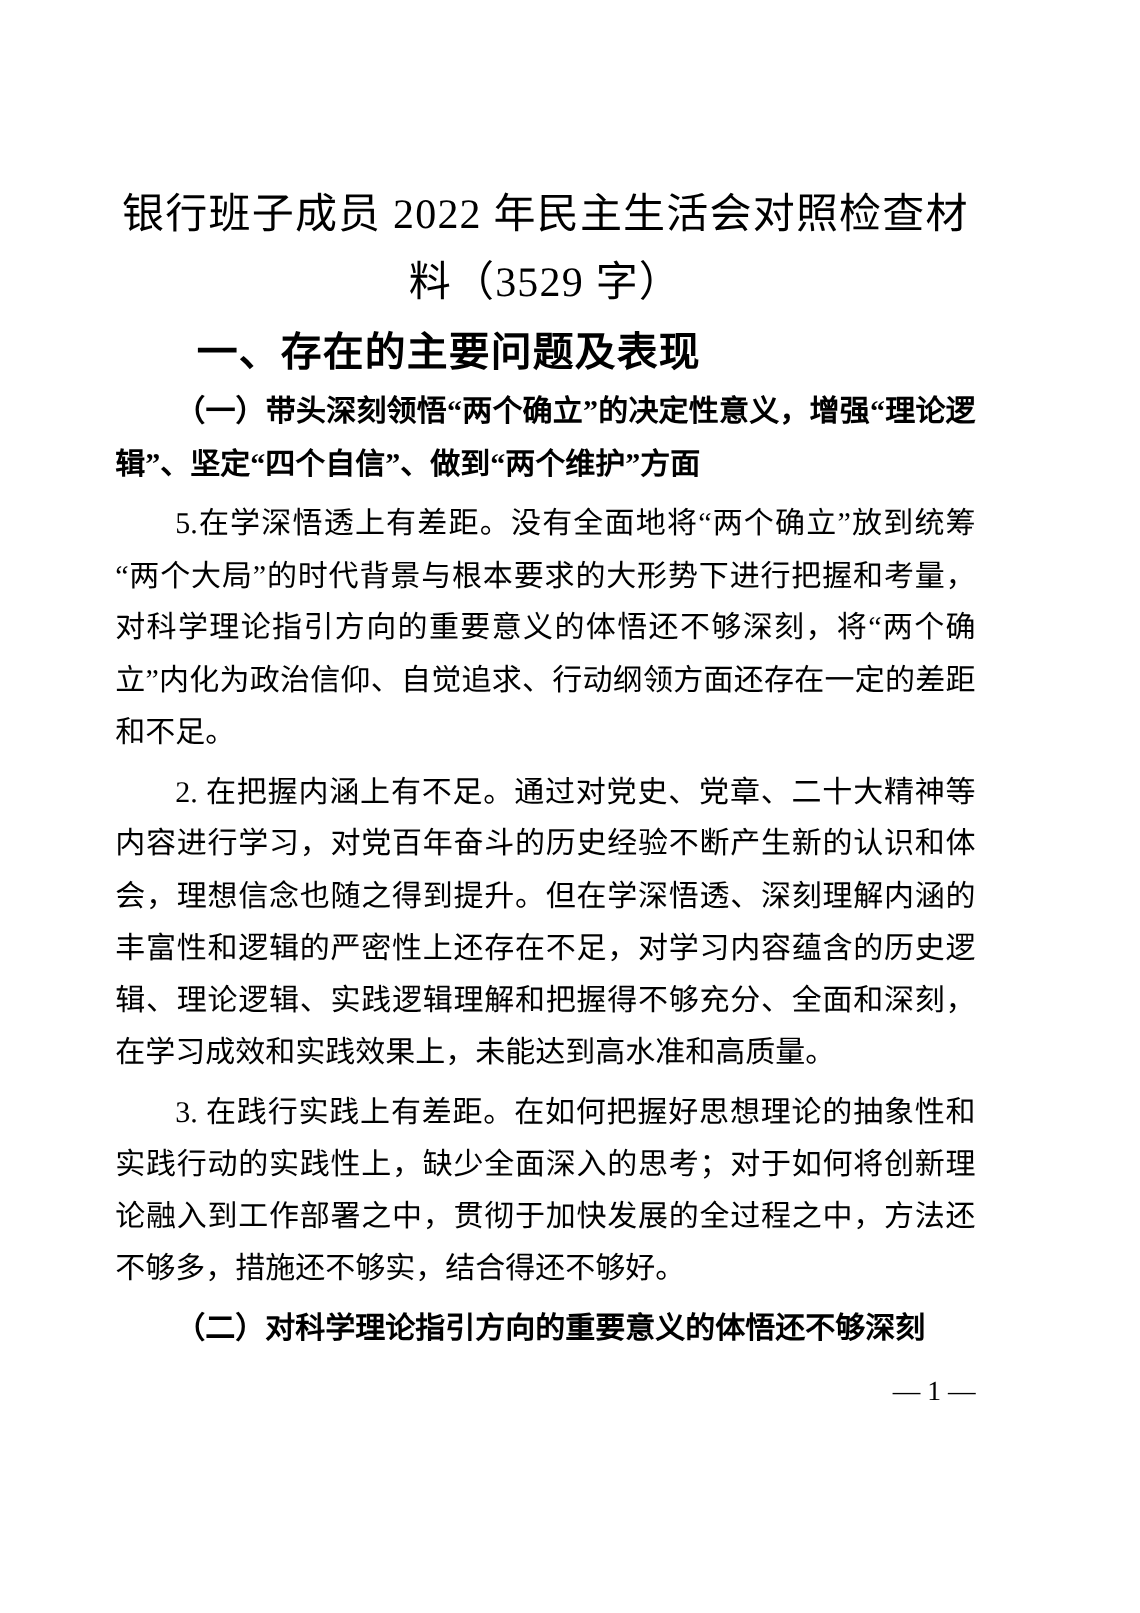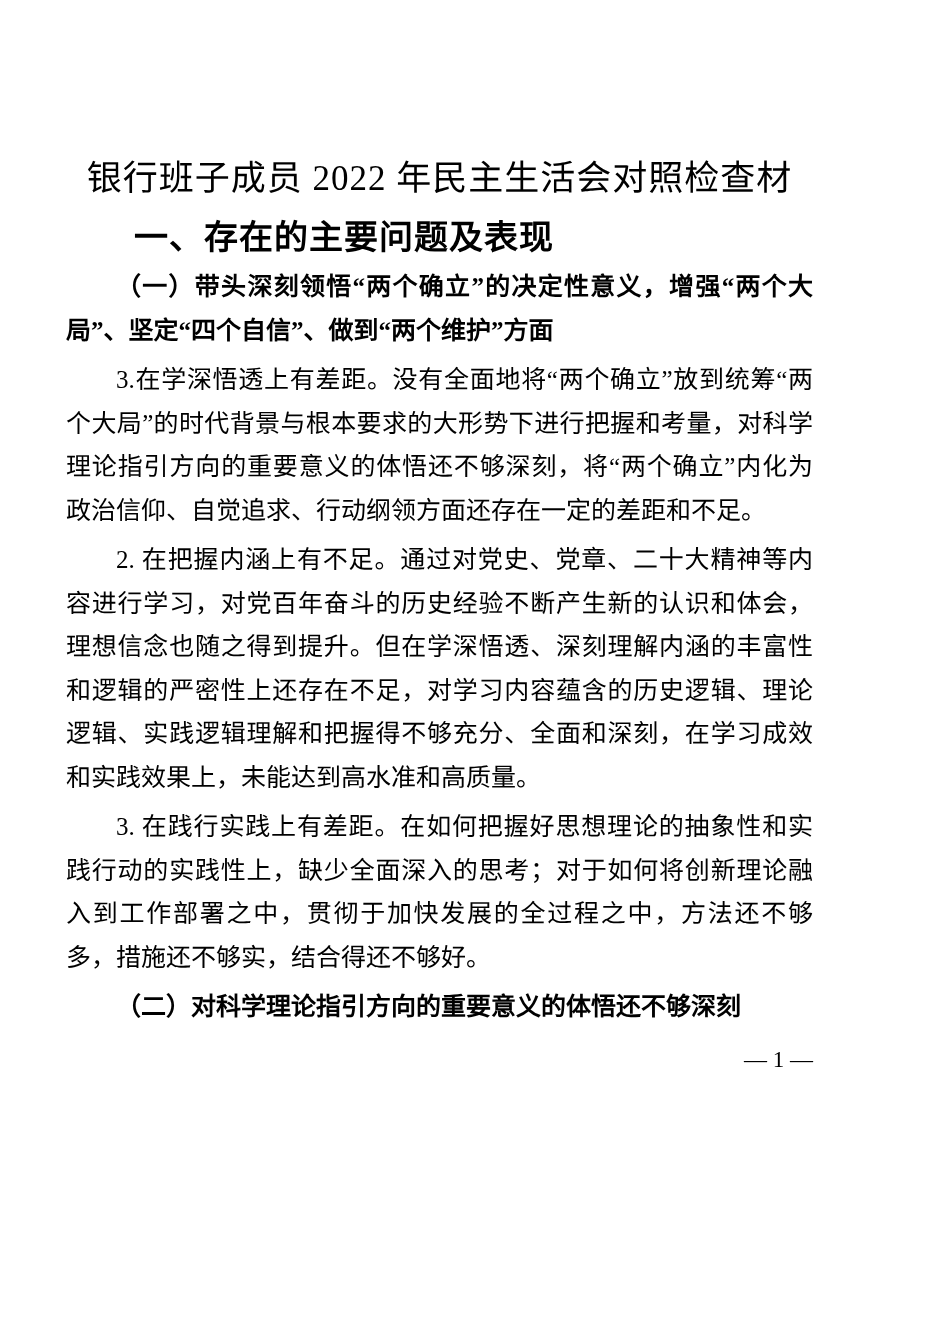--- a/index.html
+++ b/index.html
@@ -10,22 +10,21 @@
   .page {
     position: relative;
     width: 950px;
     height: 1344px;
     background: #ffffff;
     color: #000000;
     overflow: hidden;
     font-family: "Liberation Serif", "DejaVu Serif", serif;
   }
   .content {
-    padding: 0 137px 0 53px; 
-    margin-left: 13px;
+    padding: 0 137px 0 96px; 
   }
   .doc-title {
     margin-top: 150px;
     font-family: "Liberation Serif", "DejaVu Serif", serif;
     font-size: 35px;
     line-height: 57px;
     font-weight: 500;
     text-align: center;
     letter-spacing: 1px;
   }
@@ -58,27 +57,28 @@
   }
 </style>
 </head>
 <body>
 
 <div class="page">
   <div class="content">
 
     <div class="doc-title">
       <div>银行班子成员 2022 年民主生活会对照检查材</div>
+      <div>料（3529 字）</div>
     </div>
 
     <div class="section-heading">一、存在的主要问题及表现</div>
 
-    <p class="para kai-bold">（一）带头深刻领悟“两个确立”的决定性意义，增强“两个大局”、坚定“四个自信”、做到“两个维护”方面</p>
+    <p class="para kai-bold">（一）带头深刻领悟“两个确立”的决定性意义，增强“理论逻辑”、坚定“四个自信”、做到“两个维护”方面</p>
 
-    <p class="para">3.在学深悟透上有差距。没有全面地将“两个确立”放到统筹“两个大局”的时代背景与根本要求的大形势下进行把握和考量，对科学理论指引方向的重要意义的体悟还不够深刻，将“两个确立”内化为政治信仰、自觉追求、行动纲领方面还存在一定的差距和不足。</p>
+    <p class="para">5.在学深悟透上有差距。没有全面地将“两个确立”放到统筹“两个大局”的时代背景与根本要求的大形势下进行把握和考量，对科学理论指引方向的重要意义的体悟还不够深刻，将“两个确立”内化为政治信仰、自觉追求、行动纲领方面还存在一定的差距和不足。</p>
 
     <p class="para">2. 在把握内涵上有不足。通过对党史、党章、二十大精神等内容进行学习，对党百年奋斗的历史经验不断产生新的认识和体会，理想信念也随之得到提升。但在学深悟透、深刻理解内涵的丰富性和逻辑的严密性上还存在不足，对学习内容蕴含的历史逻辑、理论逻辑、实践逻辑理解和把握得不够充分、全面和深刻，在学习成效和实践效果上，未能达到高水准和高质量。</p>
 
     <p class="para">3. 在践行实践上有差距。在如何把握好思想理论的抽象性和实践行动的实践性上，缺少全面深入的思考；对于如何将创新理论融入到工作部署之中，贯彻于加快发展的全过程之中，方法还不够多，措施还不够实，结合得还不够好。</p>
 
     <p class="para kai-bold">（二）对科学理论指引方向的重要意义的体悟还不够深刻</p>
 
     <div class="page-number">— 1 —</div>
 
   </div>

